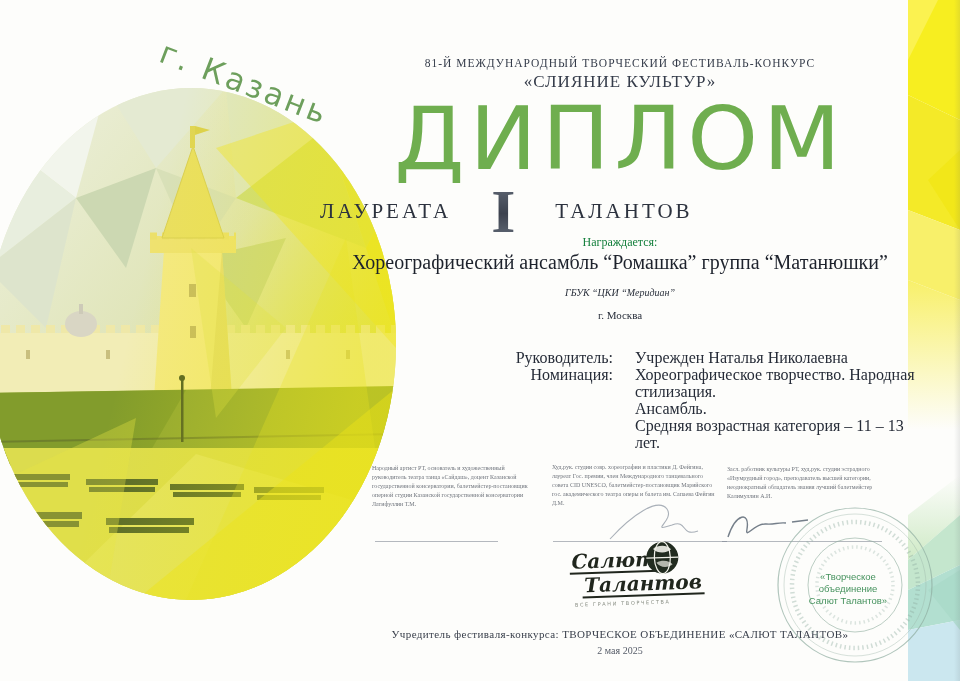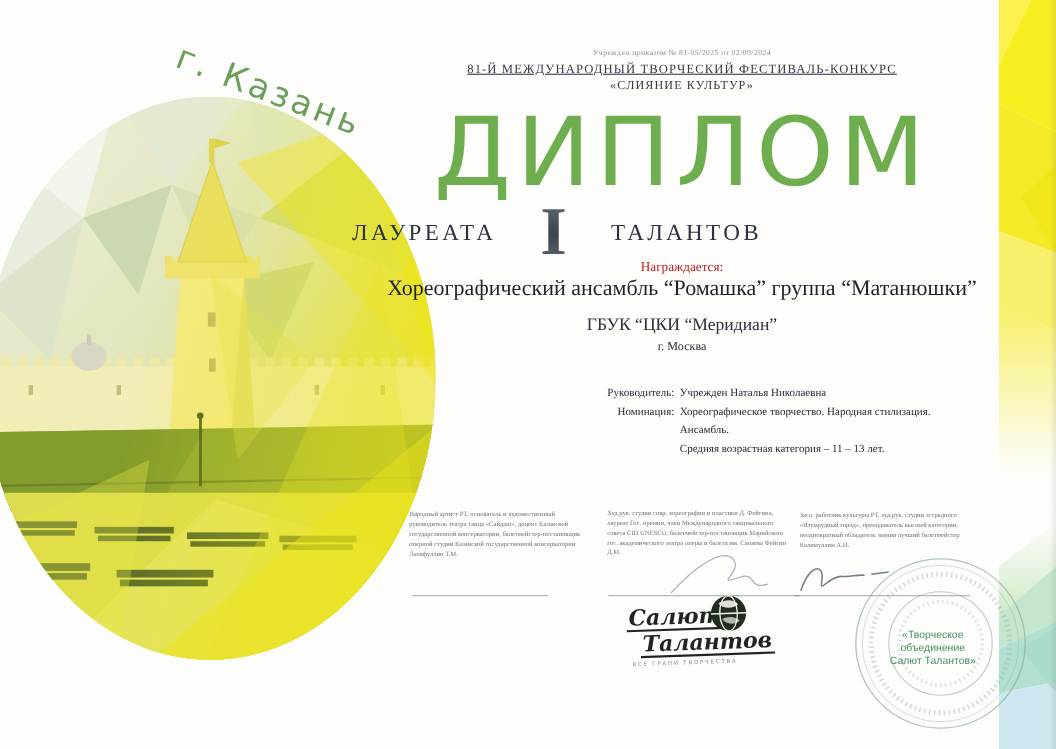--- a/index.html
+++ b/index.html
@@ -12,37 +12,37 @@
       color:#6d9f5c;transform:rotate(21deg);transform-origin:left top;font-weight:400;}
   
   .strip-yellow{position:absolute;left:908px;top:0;width:52px;height:430px;z-index:1;}
   .strip-teal{position:absolute;left:908px;top:470px;width:52px;height:211px;z-index:1;}
   .edge-shade{position:absolute;right:0;top:0;width:6px;height:100%;z-index:2;
       background:linear-gradient(to left,rgba(90,95,100,.12),rgba(0,0,0,0));}
   
   .center-col{position:absolute;left:320px;top:0;width:600px;height:681px;z-index:5;}
   .center-col>div{position:absolute;left:0;right:0;text-align:center;}
   .order-line{top:44px;font-size:7px;letter-spacing:.4px;color:#8a8f98;}
-  .fest1{top:57px;font-size:11.5px;letter-spacing:1px;color:#353c4a;text-decoration:underline;}
-  .fest2{top:72px;font-size:11px;letter-spacing:1px;color:#353c4a;}
+  .fest1{top:57px;font-size:11.5px;letter-spacing:1px;color:#353c4a;}
+  .fest2{top:72px;font-size:17px;letter-spacing:1px;color:#353c4a;}
   .title{top:94px;font-family:"DejaVu Sans",sans-serif;font-size:90px;line-height:1;
       font-weight:400;letter-spacing:5px;color:#6fae4f;transform:scaleY(.96);}
   .degree{top:186px;display:flex;justify-content:flex-start;align-items:center;gap:40px;}
   .degree .word{font-size:21px;letter-spacing:3px;color:#2c323e;}
   .degree .numeral{font-size:62px;line-height:50px;font-weight:700;
       background:linear-gradient(#5d6572,#3c424e 55%,#5d6572);
       -webkit-background-clip:text;background-clip:text;color:transparent;}
-  .awarded{top:235px;font-size:12px;color:#b91c1c;}
+  .awarded{top:235px;font-size:12px;color:#15803d;}
   .recipient{top:251px;font-size:20px;color:#1d222c;}
-  .org{top:287px;font-size:16px;color:#2a303c;}
+  .org{top:287px;font-size:10px;color:#2a303c;font-style:italic;}
   .city-msk{top:309px;font-size:11px;color:#2a303c;}
   
   .details{position:absolute;left:447px;top:349px;z-index:5;display:grid;
-      grid-template-columns:166px 292px;column-gap:5px;
-      font-size:10px;line-height:17px;color:#262c38;}
+      grid-template-columns:166px 292px;column-gap:22px;
+      font-size:16px;line-height:17px;color:#262c38;}
   .d-label{text-align:right;}
   
   .jury{position:absolute;z-index:5;font-size:6px;line-height:9px;color:#70757d;}
   .jury-left{left:372px;top:464px;width:160px;}
   .jury-center{left:552px;top:463px;width:168px;}
   .jury-right{left:727px;top:465px;width:165px;}
   .sig{position:absolute;top:541px;border-top:1px solid rgba(120,128,140,.55);z-index:5;}
   .sig-1{left:375px;width:123px;}
   .sig-2{left:553px;width:174px;}
   .sig-3{left:722px;width:160px;}
@@ -184,33 +184,34 @@
     </defs>
     <polygon points="0,90 52,45 52,5 0,45" fill="url(#fadeT)"></polygon>
     <polygon points="0,90 52,45 52,95 0,120" fill="#c4e6cd"></polygon>
     <polygon points="0,120 52,95 52,150 0,160" fill="#b2dfd0"></polygon>
     <polygon points="0,160 52,150 52,211 0,211" fill="#cbe7ef"></polygon>
     <polygon points="20,120 52,100 52,160" fill="#a8d8c8" opacity=".7"></polygon>
   </svg>
   <div class="edge-shade"></div>
 
   <div class="center-col">
-    <div class="order-line">Учрежден приказом № 81-05/2025 от 02/09/2024</div>
     <div class="fest1">81-Й МЕЖДУНАРОДНЫЙ ТВОРЧЕСКИЙ ФЕСТИВАЛЬ-КОНКУРС</div>
     <div class="fest2">«СЛИЯНИЕ КУЛЬТУР»</div>
     <div class="title">ДИПЛОМ</div>
     <div class="degree">
       <span class="word">ЛАУРЕАТА</span>
       <span class="numeral">I</span>
       <span class="word">ТАЛАНТОВ</span>
     </div>
     <div class="awarded">Награждается:</div>
     <div class="recipient">Хореографический ансамбль “Ромашка” группа “Матанюшки”</div>
     <div class="org">ГБУК “ЦКИ “Меридиан”</div>
     <div class="city-msk">г. Москва</div>
+    <div class="founder">Учредитель фестиваля-конкурса: ТВОРЧЕСКОЕ ОБЪЕДИНЕНИЕ «САЛЮТ ТАЛАНТОВ»</div>
+    <div class="date">2 мая 2025</div>
   </div>
 
   <div class="details">
     <div class="d-label">Руководитель:</div>
     <div class="d-value">Учрежден Наталья Николаевна</div>
     <div class="d-label">Номинация:</div>
     <div class="d-value">Хореографическое творчество. Народная стилизация.</div>
     <div class="d-label"></div>
     <div class="d-value">Ансамбль.</div>
     <div class="d-label"></div>

